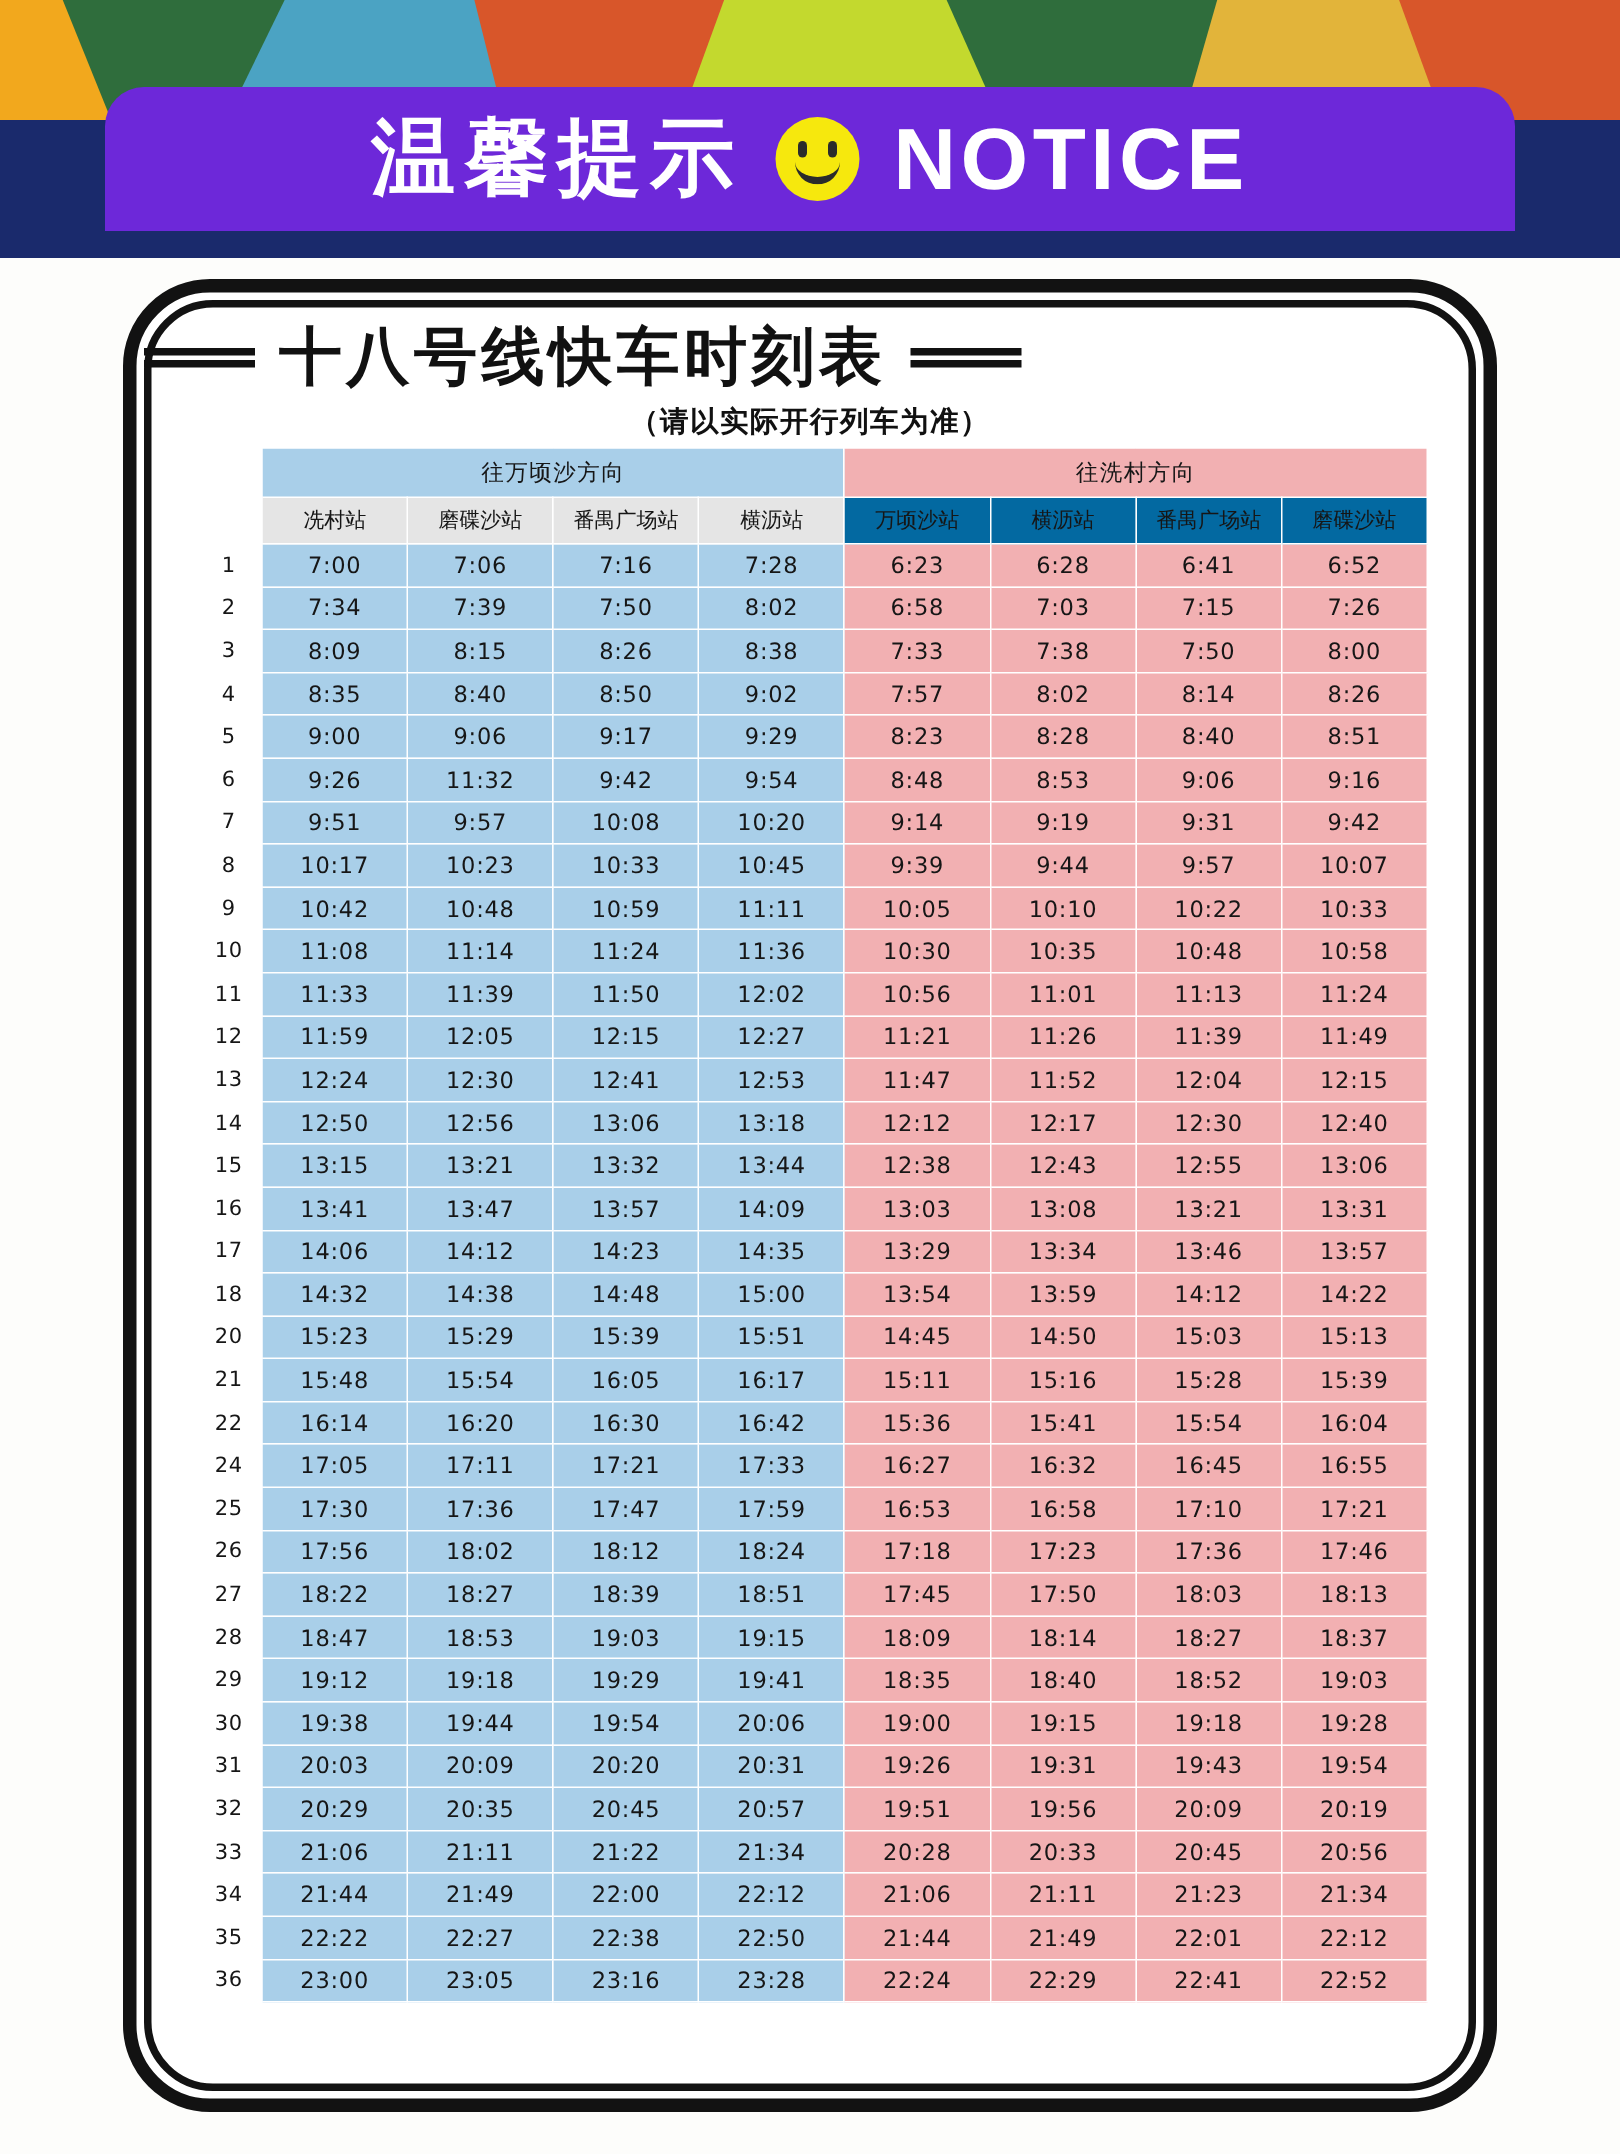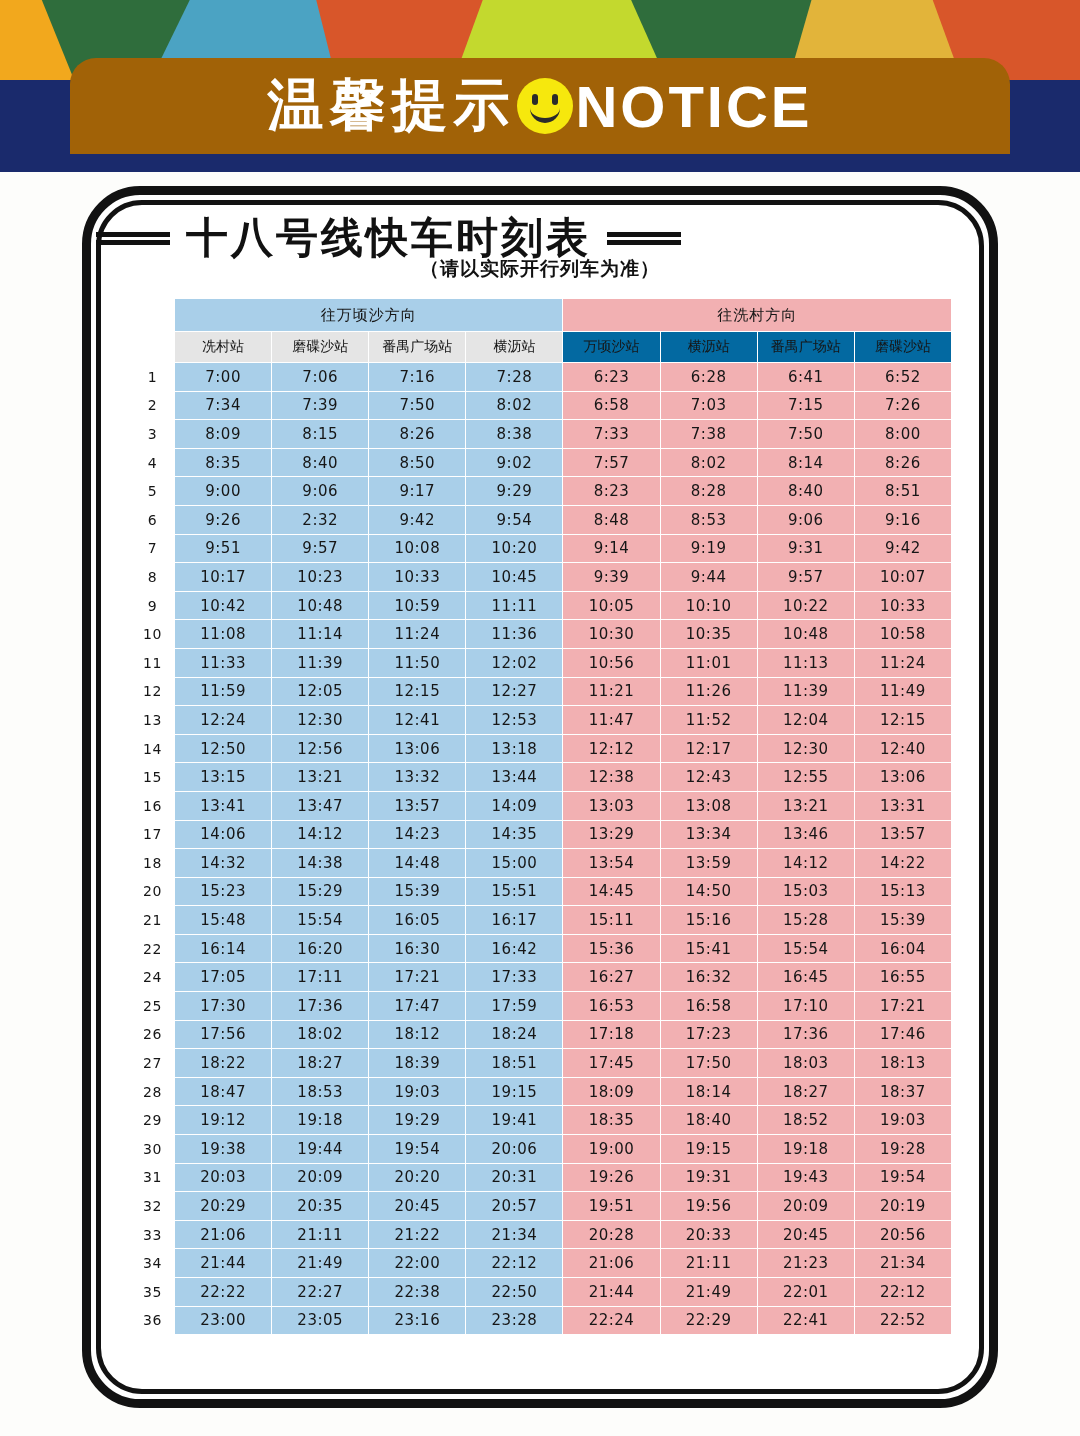--- a/index.html
+++ b/index.html
@@ -37,26 +37,26 @@
   .s5 { left: 470px; top: -30px; width: 230px; height: 130px; background: #c3d92e; transform: skewX(-20deg); }
   .s6 { left: 640px; top: -40px; width: 220px; height: 120px; background: #2f6d3c; transform: skewX(24deg); }
   .s7 { left: 800px; top: -30px; width: 200px; height: 140px; background: #e2b43a; transform: skewX(-16deg); }
   .s8 { left: 940px; top: -40px; width: 180px; height: 120px; background: #d8562a; transform: skewX(20deg); }
   .s9 { left: 0; top: 96px; width: 1080px; height: 80px; background: #1a2a6c; }
 
   .notice-bar {
     position: absolute;
     left: 70px; top: 58px;
     width: 940px; height: 96px;
-    background: #a16207;
+    background: #6d28d9;
     border-radius: 26px 26px 0 0;
     display: flex;
     align-items: center;
     justify-content: center;
-    gap: 2px;
+    gap: 22px;
   }
   .notice-cn {
     font-family: "DejaVu Sans", sans-serif;
     font-size: 56px;
     font-weight: bold;
     color: #ffffff;
     letter-spacing: 6px;
   }
   .smiley {
     width: 56px; height: 56px;
@@ -130,21 +130,21 @@
   .title-text {
     font-family: "DejaVu Sans", sans-serif;
     font-size: 42px;
     font-weight: bold;
     color: #111111;
     letter-spacing: 3px;
     white-space: nowrap;
   }
   .subtitle {
     position: absolute;
-    left: 96px; top: 256px;
+    left: 96px; top: 268px;
     width: 888px;
     text-align: center;
     font-family: "DejaVu Sans", sans-serif;
     font-size: 19px;
     font-weight: bold;
     color: #111111;
     letter-spacing: 1px;
   }
 
   
@@ -310,21 +310,21 @@
             <td class="cell-a">9:17</td>
             <td class="cell-a">9:29</td>
             <td class="cell-b">8:23</td>
             <td class="cell-b">8:28</td>
             <td class="cell-b">8:40</td>
             <td class="cell-b">8:51</td>
           </tr>
           <tr>
             <td class="idx">6</td>
             <td class="cell-a">9:26</td>
-            <td class="cell-a">2:32</td>
+            <td class="cell-a">11:32</td>
             <td class="cell-a">9:42</td>
             <td class="cell-a">9:54</td>
             <td class="cell-b">8:48</td>
             <td class="cell-b">8:53</td>
             <td class="cell-b">9:06</td>
             <td class="cell-b">9:16</td>
           </tr>
           <tr>
             <td class="idx">7</td>
             <td class="cell-a">9:51</td>

